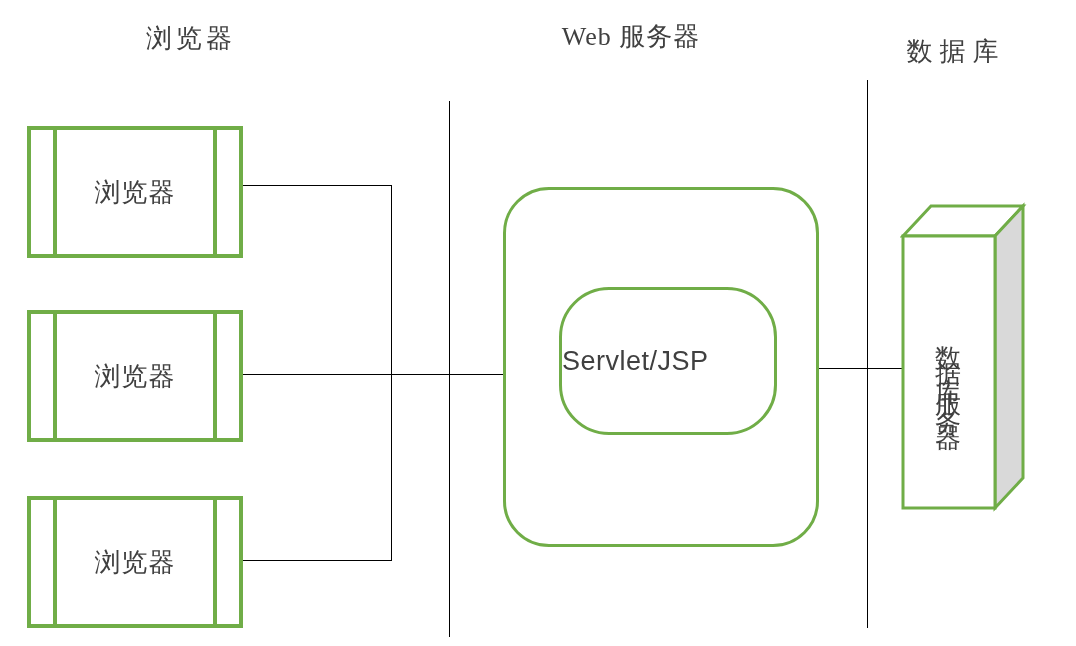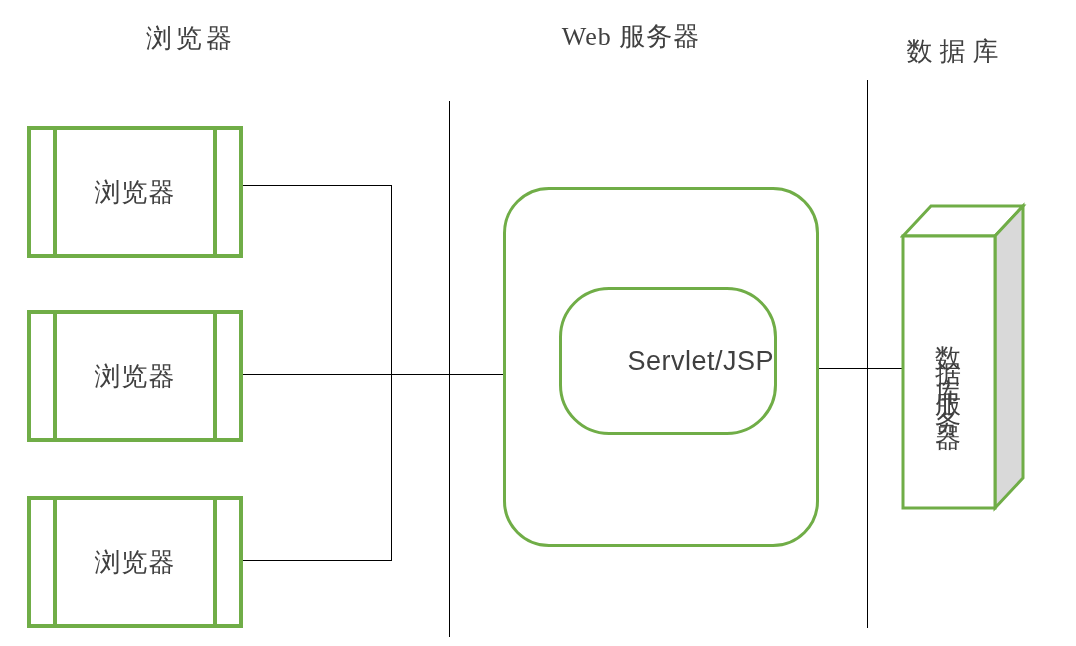--- a/index.html
+++ b/index.html
@@ -47,21 +47,21 @@
   
   .webserver-box{
     position:absolute;left:503px;top:187px;width:316px;height:360px;
     border:3px solid #70AD47;border-radius:46px;background:#fff;
     box-sizing:border-box;
   }
   .servlet-box{
     position:absolute;left:559px;top:287px;width:218px;height:148px;
     border:3px solid #70AD47;border-radius:50px;background:#fff;
     box-sizing:border-box;
-    display:flex;align-items:center;justify-content:flex-end;
+    display:flex;align-items:center;justify-content:flex-start;
     font-size:27px;font-weight:300;letter-spacing:0.5px;
   }
   
   .cube-svg{position:absolute;left:900px;top:202px;}
   .cube-face{stroke:#70AD47;stroke-width:3;stroke-linejoin:miter;}
   .cube-top,.cube-front{fill:#ffffff;}
   .cube-side{fill:#D9D9D9;}
   .cube-label{
     position:absolute;left:903px;top:240px;width:92px;height:266px;
     display:flex;align-items:center;justify-content:center;

